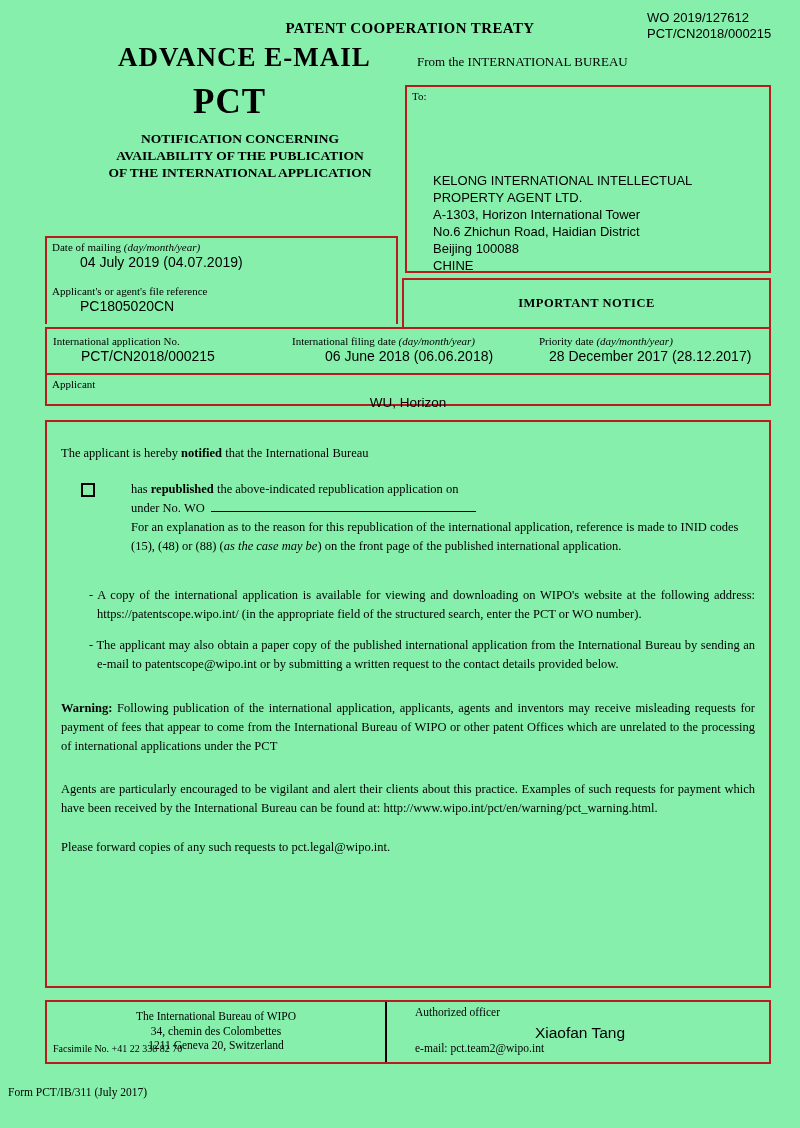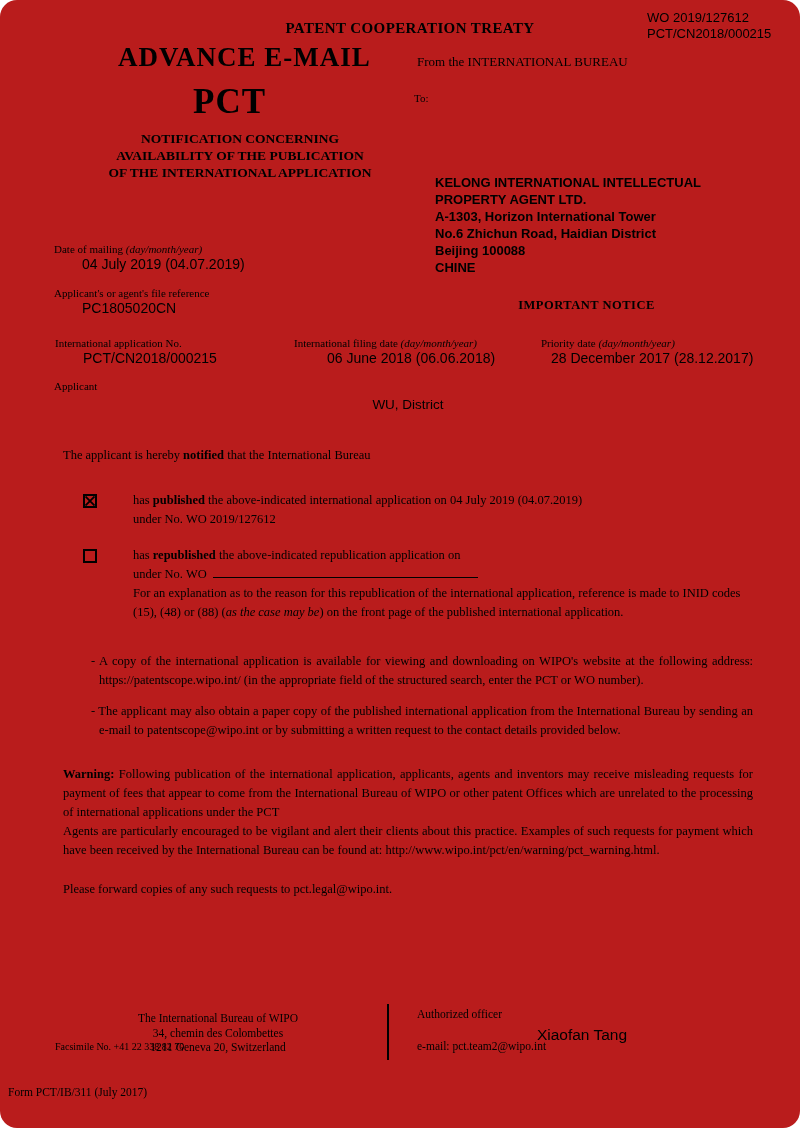--- a/index.html
+++ b/index.html
@@ -1,41 +1,41 @@
 <!DOCTYPE html>
 <html><head>
 <meta charset="utf-8">
 <style>
   * { margin:0; padding:0; box-sizing:border-box; }
   html,body { background:#fff; }
   .page {
-    position:relative; width:800px; height:1128px; background:#b91c1c;
-    font-family:"Liberation Serif", serif; color:#000; overflow:hidden;border-radius:17px;
+    position:relative; width:800px; height:1128px; background:#86efac;
+    font-family:"Liberation Serif", serif; color:#000; overflow:hidden;
   }
   .abs { position:absolute; }
-  .box { position:absolute; border:4px solid #b91c1c; }
+  .box { position:absolute; border:2px solid #b91c1c; }
   .nobb { border-bottom:none; }
   .sans  { font-family:"Liberation Sans", sans-serif; }
 
   
   .treaty-title { left:160px; top:20px; width:500px; text-align:center;
     font-weight:bold; font-size:15px; letter-spacing:.4px; }
   .hdr-nums { left:647px; top:10px; font-family:"Liberation Sans",sans-serif;
     font-size:13px; line-height:16px; }
   .advance { left:118px; top:42px; font-weight:bold; font-size:27px; letter-spacing:1px; }
   .from-bureau { left:417px; top:54px; font-size:13px; }
   .pct-logo { left:193px; top:82px; font-weight:bold; font-size:35px; letter-spacing:1px; }
   .notif-title { left:58px; top:130px; width:364px; text-align:center;
     font-weight:bold; font-size:13.5px; line-height:17px; }
 
   
   .to-box { left:405px; top:85px; width:366px; height:188px; }
   .to-label { position:absolute; left:5px; top:3px; font-size:11px; }
   .to-address { position:absolute; left:26px; top:85px;
-    font-family:"Liberation Sans",sans-serif; font-size:13px; line-height:17px;font-weight:bold; }
+    font-family:"Liberation Sans",sans-serif; font-size:13px; line-height:17px; }
 
   
   .mail-box { left:45px; top:236px; width:353px; height:88px; }
   .fld-label { font-size:11px; padding:3px 0 0 5px; }
   .fld-label .it { font-style:italic; }
   .fld-value { font-family:"Liberation Sans",sans-serif; font-size:14px; margin:1px 0 0 33px; }
   .gap12 { height:12px; }
 
   
   .notice-box { left:402px; top:278px; width:369px; height:49px; text-align:center; }
@@ -58,21 +58,21 @@
   .checkbox { width:14px; height:14px; border:2px solid #000; flex:none;
     margin-top:3px; margin-right:36px; position:relative; }
   .checkbox svg { position:absolute; left:0; top:0; }
   .blank-line { display:inline-block; width:265px; border-bottom:1.5px solid #000;
     height:12px; margin-left:6px; }
   .dash-p { margin-left:28px; padding-left:8px; text-indent:-8px;
     text-align:justify; }
   .d1 { margin-top:30px; }
   .d2 { margin-top:12px; }
   .warn-p { margin-top:25px; text-align:justify; }
-  .agents-p { margin-top:0; text-align:justify; }
+  .agents-p { margin-top:24px; text-align:justify; }
   .please-p { margin-top:20px; }
   b { font-weight:bold; }
   .it { font-style:italic; }
 
   
   .footer-box { left:45px; top:1000px; width:726px; height:64px; }
   .footer-divider { position:absolute; left:338px; top:0; width:2px; height:100%; background:#000; }
   .bureau-addr { position:absolute; left:0; top:7px; width:338px; text-align:center;
     font-size:11.5px; line-height:14.5px; }
   .facsimile { position:absolute; left:6px; bottom:8px; font-size:10px; }
@@ -136,37 +136,26 @@
       <div class="fld-value" style="">06 June 2018 (06.06.2018)</div>
     </div>
     <div class="intl-col" style="left:492px;">
       <div class="fld-label" style="padding-left:0;"><span>Priority date </span><span class="it">(day/month/year)</span></div>
       <div class="fld-value" style="margin-left:10px;">28 December 2017 (28.12.2017)</div>
     </div>
   </div>
 
   <div class="box applicant-row">
     <div class="fld-label">Applicant</div>
-    <div class="applicant-value">WU, District</div>
+    <div class="applicant-value">WU, Horizon</div>
   </div>
 
   <div class="box body-box">
     <div class="intro"><span>The applicant is hereby </span><b>notified</b><span> that the International Bureau</span></div>
 
-    <div class="check-item ci1">
-      <div class="checkbox">
-        <svg width="10" height="10" viewBox="0 0 10 10">
-            <path d="M0.5 0.5 L9.5 9.5 M9.5 0.5 L0.5 9.5" stroke="#000" stroke-width="1.8"></path>
-          </svg>
-      </div>
-      <div>
-        <div><span>has </span><b>published</b><span> the above-indicated international application on 04 July 2019 (04.07.2019)</span></div>
-        <div>under No. WO 2019/127612</div>
-      </div>
-    </div>
 
     <div class="check-item ci2">
       <div class="checkbox"></div>
       <div>
         <div><span>has </span><b>republished</b><span> the above-indicated republication application on</span></div>
         <div><span>under No. WO</span><span class="blank-line"></span></div>
         <div><span>For an explanation as to the reason for this republication of the international application, reference is made to INID codes (15), (48) or (88) (</span><span class="it">as the case may be</span><span>) on the front page of the published international application.</span></div>
       </div>
     </div>
 

